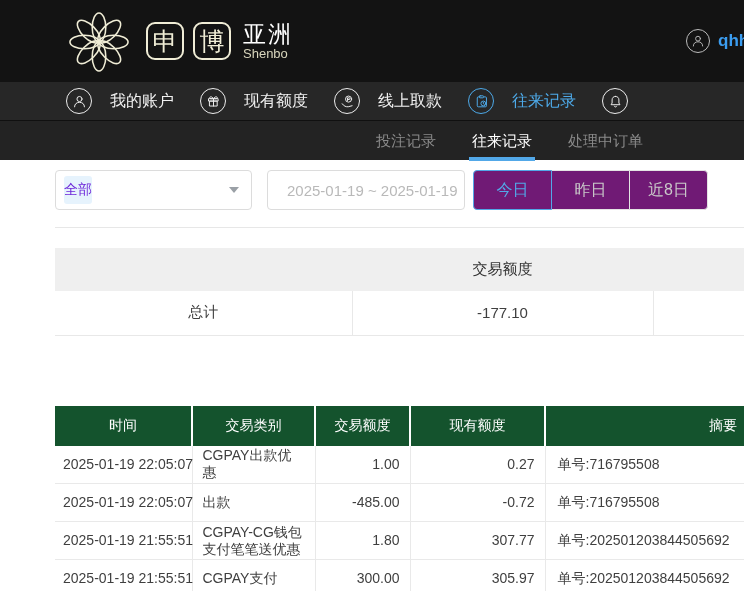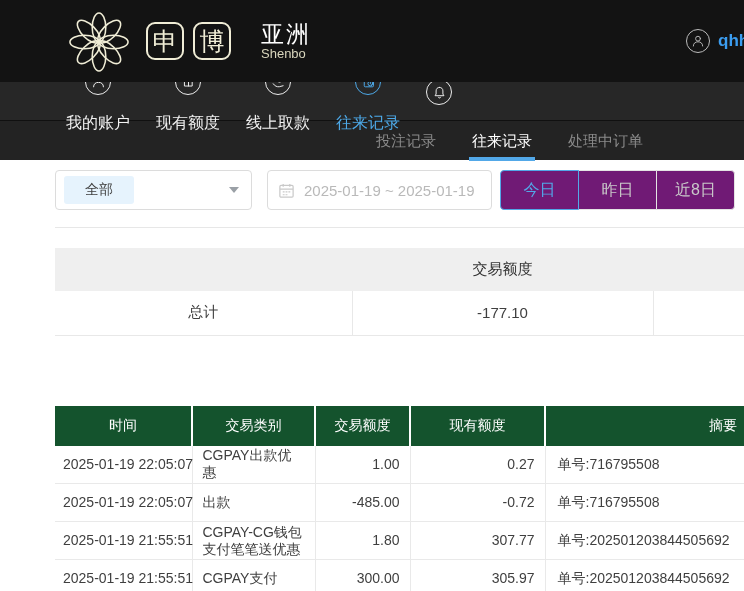--- a/index.html
+++ b/index.html
@@ -6,51 +6,51 @@
   html,body { width:744px; height:591px; overflow:hidden; background:#fff;
     font-family:"Liberation Sans","DejaVu Sans",sans-serif; }
   .page { width:920px; position:relative; }
 
   
   .topbar { height:82px; background:#131313; display:flex; align-items:center; padding-left:68px; position:relative; }
   .logo { display:flex; align-items:center; gap:12px; }
   .logo-boxes { display:flex; gap:9px; margin-left:4px; }
   .logo-box { width:38px; height:38px; border:2px solid #f0edd6; border-radius:9px;
     color:#f0edd6; font-size:25px; display:flex; align-items:center; justify-content:center; }
-  .logo-region { display:flex; flex-direction:column; justify-content:center; margin-left:18px; }
+  .logo-region { display:flex; flex-direction:column; justify-content:center; margin-left:0; }
   .logo-region .cn { color:#fff; font-size:23px; line-height:24px; letter-spacing:2px; }
   .logo-region .en { color:#d9d6bd; font-size:13px; line-height:15px; }
   .userbox { position:absolute; left:686px; top:50%; transform:translateY(-50%);
     display:flex; align-items:center; gap:8px; white-space:nowrap; }
   .userbox .uname { color:#3b9df0; font-size:17px; font-weight:bold; }
 
   
   .navbar { height:38px; background:#272727; display:flex; align-items:center; padding-left:66px; gap:26px; }
-  .nav-item { display:flex; align-items:center; gap:18px; color:#f1f1f1; font-size:16px; cursor:pointer; white-space:nowrap;flex-direction:column; }
+  .nav-item { display:flex; align-items:center; gap:18px; color:#f1f1f1; font-size:16px; cursor:pointer; white-space:nowrap; }
   .nav-item.active { color:#4da9e8; }
   .icon-circ { width:26px; height:26px; border:1px solid #ededed; border-radius:50%;
     display:flex; align-items:center; justify-content:center; flex:0 0 auto; }
   .nav-item.active .icon-circ { border-color:#4da9e8; }
   .icon-circ svg { stroke:#ededed; fill:none; stroke-width:1.4; stroke-linecap:round; stroke-linejoin:round; }
   .nav-item.active .icon-circ svg { stroke:#4da9e8; }
 
   
   .subnav { height:40px; background:#232323; border-top:1px solid #101010; display:flex; padding-left:373px; gap:30px; }
   .tab { height:40px; display:flex; align-items:center; color:#8a8a8a; font-size:15px; padding:0 3px; cursor:pointer; white-space:nowrap; }
   .tab.active { color:#ffffff; border-bottom:4px solid #52a8e8; padding-top:4px; }
 
   
   .content { padding-left:55px; }
   .filters { margin-top:10px; display:flex; align-items:center; }
   .select-box { width:197px; height:40px; border:1px solid #dcdcdc; border-radius:4px; background:#fff;
     display:flex; align-items:center; padding:0 12px 0 8px; cursor:pointer; }
-  .chip { background:#e6f3fd; color:#404040; font-size:14px; padding:5px 21px; border-radius:3px; }
+  .chip { background:#e6f3fd; color:#6d28d9; font-size:14px; padding:5px 0; border-radius:3px; }
   .caret { margin-left:auto; width:0; height:0; border-left:5px solid transparent;
     border-right:5px solid transparent; border-top:6px solid #9aa0a6; }
-  .date-box { width:225px; height:40px; border:1px solid #dcdcdc; border-radius:4px; background:#fff;
+  .date-box { width:198px; height:40px; border:1px solid #dcdcdc; border-radius:4px; background:#fff;
     display:flex; align-items:center; gap:9px; padding:0 10px; margin-left:15px; cursor:pointer; }
   .date-box svg { stroke:#c9c9c9; fill:none; stroke-width:1.3; }
   .date-text { color:#b9b9b9; font-size:15px; white-space:nowrap; }
   .btn-group { display:flex; margin-left:8px; }
   .qbtn { width:79px; height:40px; background:#701a75; border:1px solid #e4e4e4; color:#c9c9c9;
     font-size:16px; display:flex; align-items:center; justify-content:center; cursor:pointer; margin-left:-1px;
     font-family:inherit; }
   .qbtn:first-child { margin-left:0; border-radius:4px 0 0 4px; }
   .qbtn:last-child { border-radius:0 4px 4px 0; }
   .qbtn.active { border:1px solid #52a8e8; color:#52a8e8; z-index:2; }

